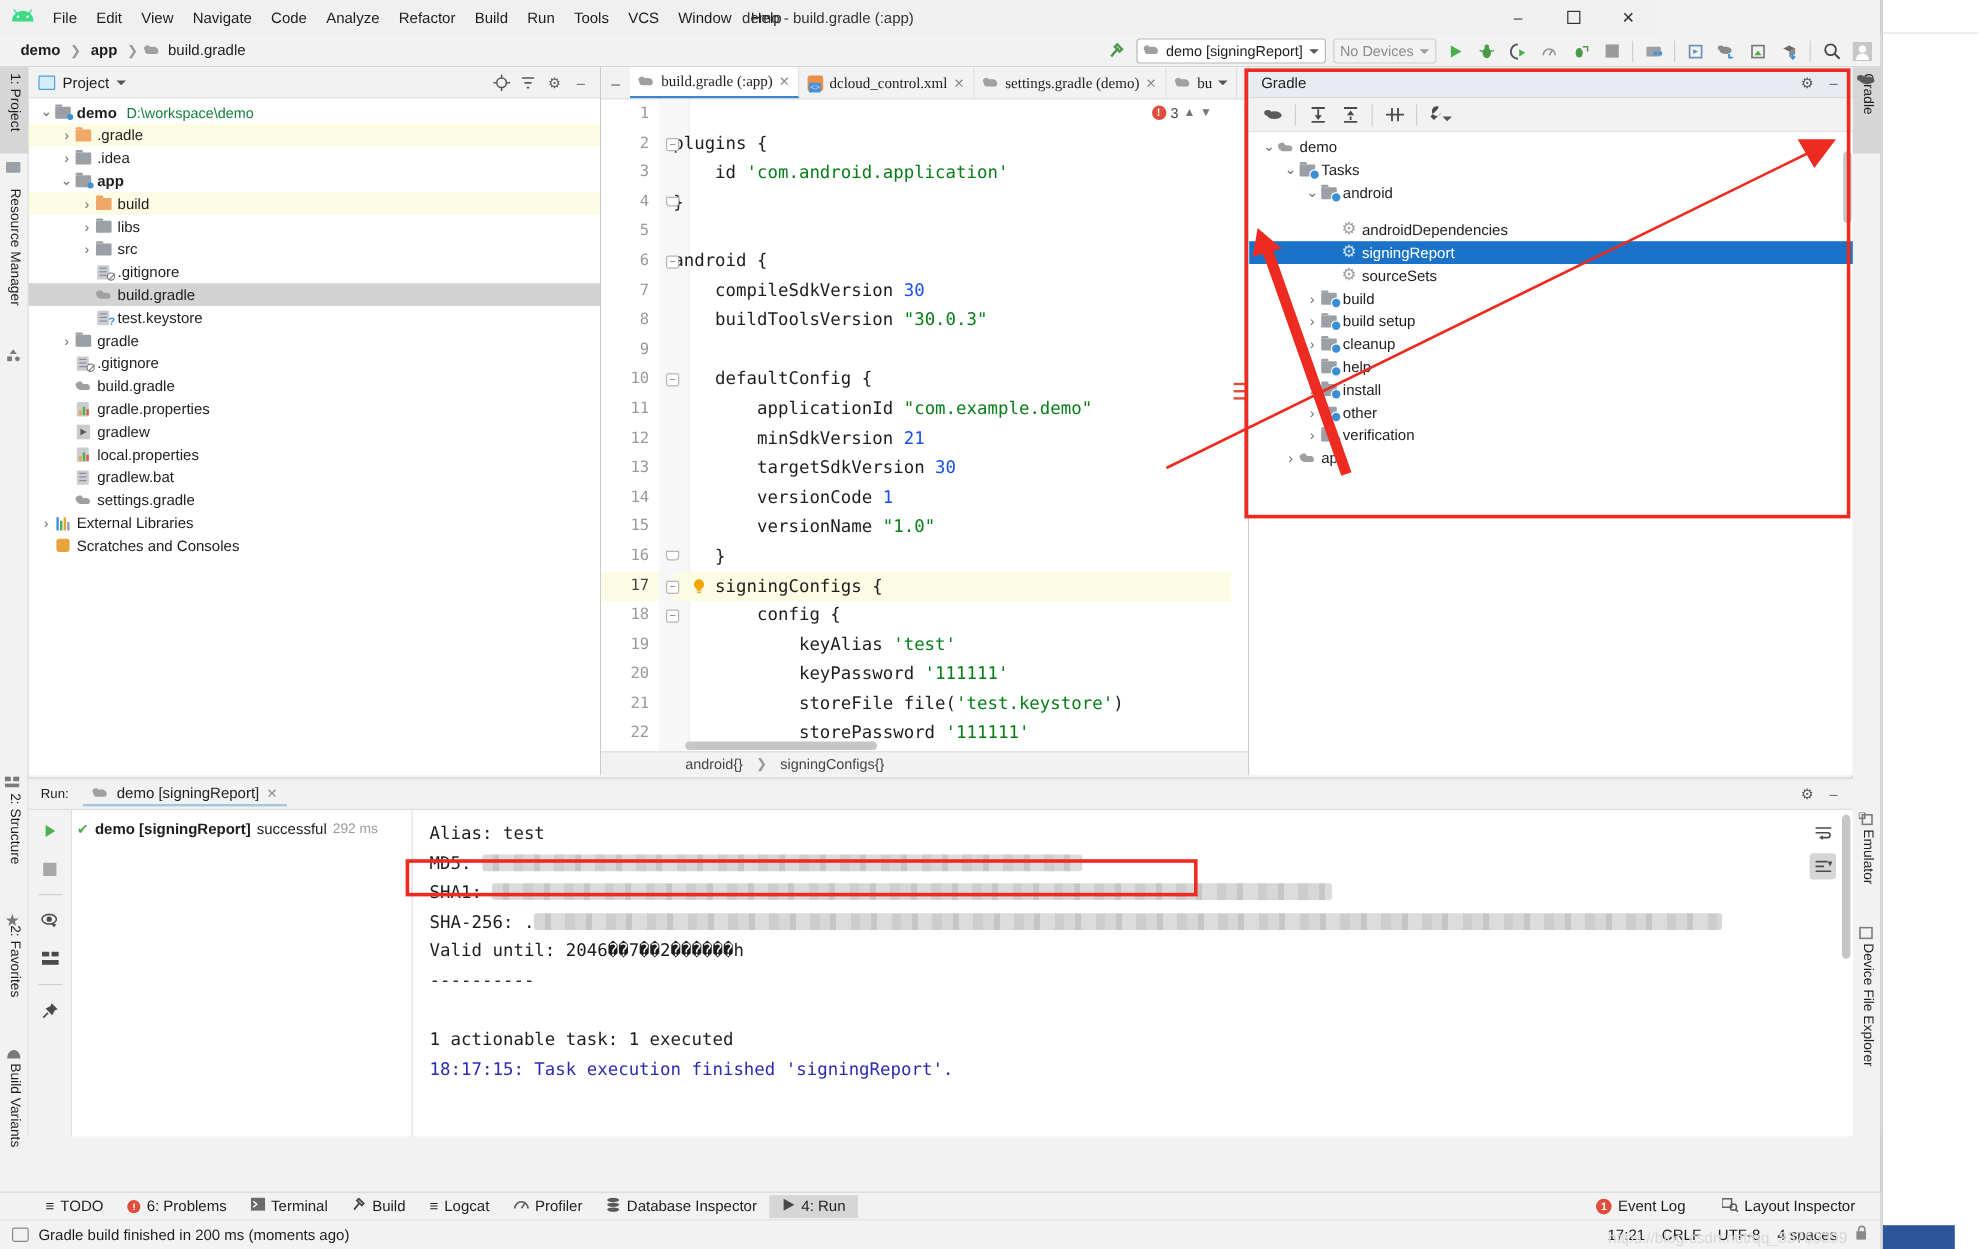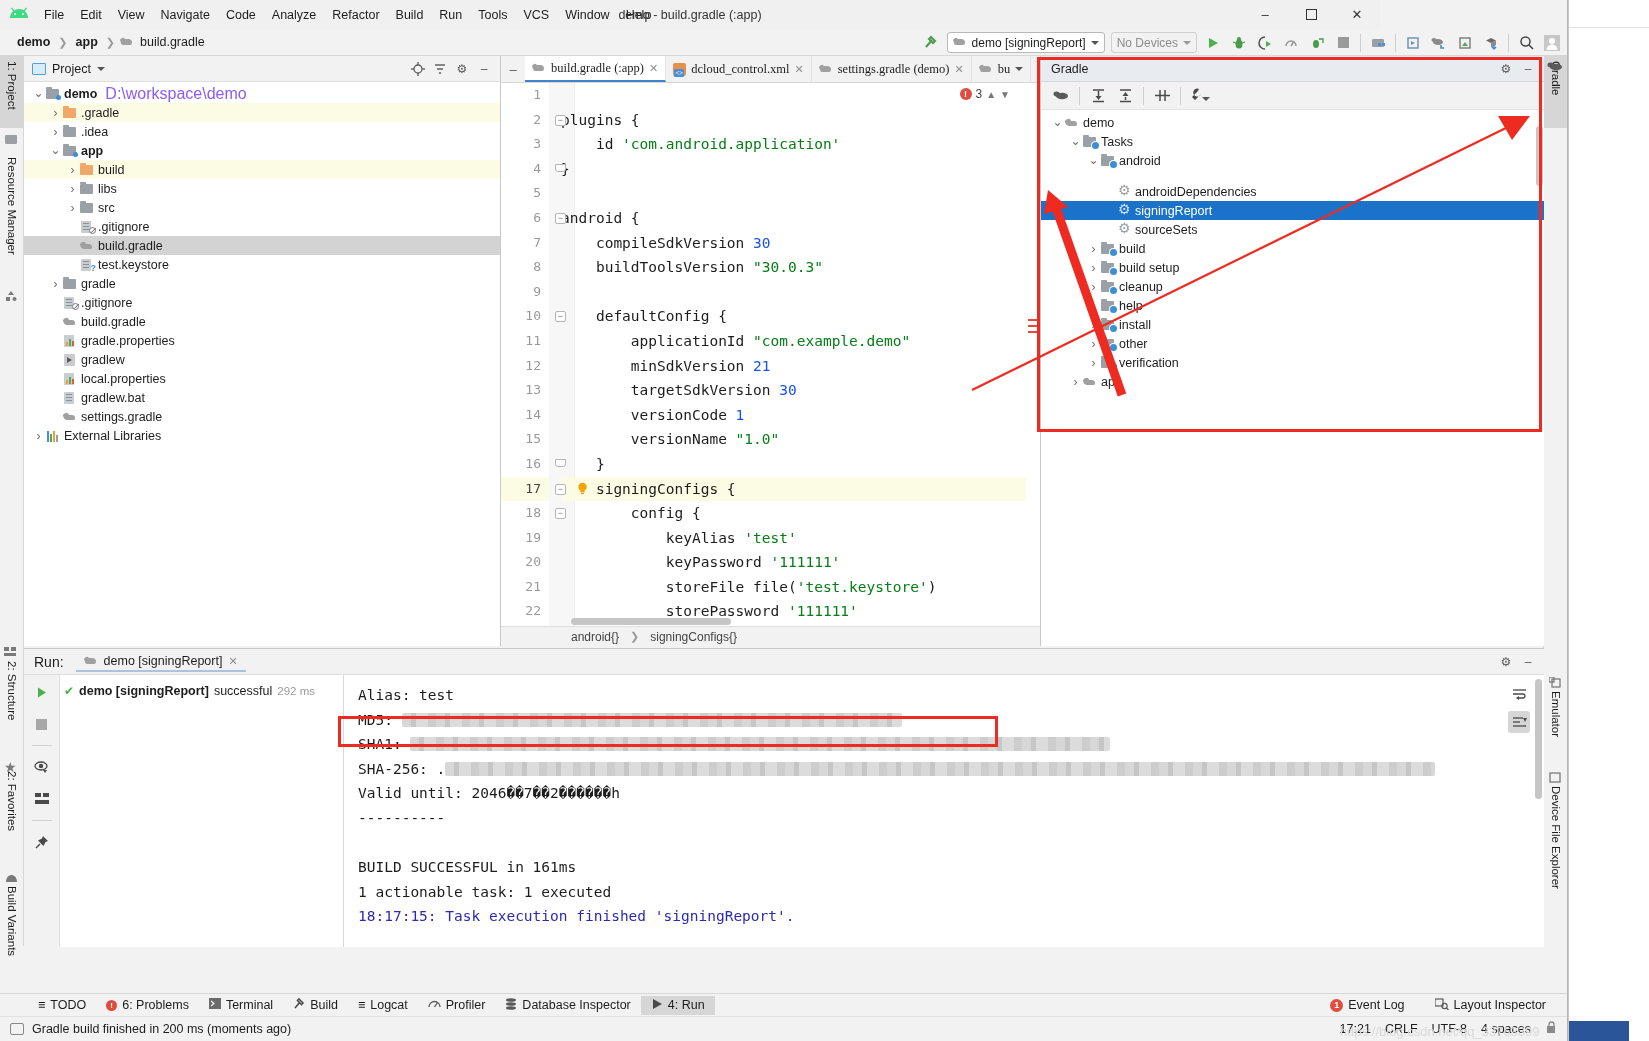--- a/index.html
+++ b/index.html
@@ -121,21 +121,21 @@
   .row {
     display:flex; align-items:center; height:19px; white-space:nowrap; padding-right:4px;
   }
   .row.hl-yellow { background:#fcfbe3; }
   .row.hl-grey { background:#d3d3d3; }
   .arrow { width:13px; text-align:center; color:#6e6e6e; font-size:9px; flex:none; }
   .arrow.blank { color:transparent; }
   .nodeicon { width:16px; height:14px; flex:none; position:relative; margin-right:3px; }
   .label { font-size:12.5px; }
   .label.b { font-weight:bold; }
-  .path { color:#8b5cf6; font-size:16px; margin-left:8px; }
+  .path { color:#15803d; font-size:12px; margin-left:8px; }
 
   .folder { position:absolute; left:1px; top:2px; width:13px; height:10px; background:#9aa0a6; border-radius:1px; }
   .folder::before{content:"";position:absolute;left:0;top:-2px;width:6px;height:2px;background:#9aa0a6;border-radius:1px 1px 0 0;}
   .folder.orange { background:#f0a868; }
   .folder.orange::before{ background:#f0a868; }
   .badge-b { position:absolute; right:0px; bottom:1px; width:5px;height:5px;border-radius:50%;background:#3b8fd4; }
   .badge-gear { position:absolute; right:-1px; bottom:0px; width:7px;height:7px;border-radius:50%;background:#3b8fd4;
       box-shadow: 0 0 0 1px #fff; }
   .filedoc { position:absolute; left:2px; top:1px; width:10px; height:12px; background:#c9ccd0; border-radius:1px;}
   .filedoc.i::after{content:"";position:absolute;left:2px;top:2px;width:6px;height:1px;background:#8c9096;
@@ -216,21 +216,21 @@
 
   
   .redbox { position:absolute; border:3px solid #ee2b20; pointer-events:none; }
 
   
   .runpanel {
     position:absolute; left:24px; top:648px; width:1520px; height:298px; background:#fff;
     border-top:1px solid #c9c9c9;
   }
   .run-head { height:26px; background:#f2f2f2; display:flex; align-items:center; padding-left:10px; gap:12px; border-bottom:1px solid #dedede;}
-  .run-label { font-size:14px; }
+  .run-label { font-size:11px; }
   .run-tab { display:flex; align-items:center; gap:6px; font-size:12.5px; padding:3px 8px 2px; border-bottom:2px solid #a8c4e0;}
   .run-head-right{ margin-left:auto; display:flex; gap:2px; padding-right:6px;}
   .run-body { display:flex; height:272px; }
   .run-side { width:36px; background:#f2f2f2; border-right:1px solid #e0e0e0; padding-top:6px; display:flex; flex-direction:column; align-items:center; gap:10px;}
   .rs-btn{ width:22px;height:22px;display:flex;align-items:center;justify-content:center;color:#5a5a5a;font-size:12px;border-radius:3px;}
   .rs-sep{width:20px;height:1px;background:#d0d0d0;}
   .run-tree { width:284px; border-right:1px solid #d9d9d9; padding:6px 4px; background:#fff;}
   .rt-row{display:flex;align-items:center;gap:5px;font-size:12.5px;height:19px;}
   .check{color:#4caf50;font-size:12px;}
   .ms{color:#9a9a9a;font-size:11.5px;}
@@ -664,20 +664,27 @@
           <span class="arrow" style="font-size: 12px;">›</span>
           <span class="nodeicon">
             <span class="libico">
               <span style="left:0;height:11px;background:#4a90d9"></span>
               <span style="left:3px;height:8px;background:#4caf50"></span>
               <span style="left:6px;height:11px;background:#e8a33d"></span>
               <span style="left:9px;height:7px;background:#9aa0a6"></span>
             </span>
           </span>
           <span class="label">External Libraries</span>
+        </div>
+        <div class="row" style="padding-left: 8px;">
+          <span class="arrow blank">&nbsp;</span>
+          <span class="nodeicon">
+            <span class="console-ico"></span>
+          </span>
+          <span class="label">Scratches and Consoles</span>
         </div>
       </div>
   </div>
 
   <div class="editor">
     <div class="tabbar">
       <div class="ed-minus">–</div>
       <div class="etab active">
         <span class="gr-ico"></span>
         <span>build.gradle (:app)</span>
@@ -996,21 +1003,20 @@
       </div>
 
       <div class="console" id="console-out">
         <div class="cl"><span>Alias: test</span></div>
           <div class="cl"><span>MD5: </span><span class="blur" style="width: 500px;"></span></div>
           <div class="cl"><span>SHA1: </span><span class="blur" style="width: 700px;"></span></div>
           <div class="cl"><span>SHA-256: .</span><span class="blur" style="width: 990px;"></span></div>
           <div class="cl"><span>Valid until: 2046��7��2������h</span></div>
           <div class="cl"><span>----------</span></div>
           <div class="cl"><span></span></div>
-          <div class="cl"><span>BUILD SUCCESSFUL in 161ms</span></div>
           <div class="cl"><span>1 actionable task: 1 executed</span></div>
           <div class="cl blue"><span>18:17:15: Task execution finished 'signingReport'.</span></div>
           <div class="console-rbtn">
           <div class="crb">
             <svg width="15" height="12" viewBox="0 0 15 12">
                 <line x1="1" y1="2" x2="14" y2="2" stroke="#4a4a4a" stroke-width="1.3"></line>
                 <path d="M1 6 L11 6 A2 2 0 0 1 11 10 L5 10" stroke="#4a4a4a" stroke-width="1.3" fill="none"></path>
                 <polygon points="7,8 7,12 4,10" fill="#4a4a4a"></polygon>
               </svg>
           </div>

